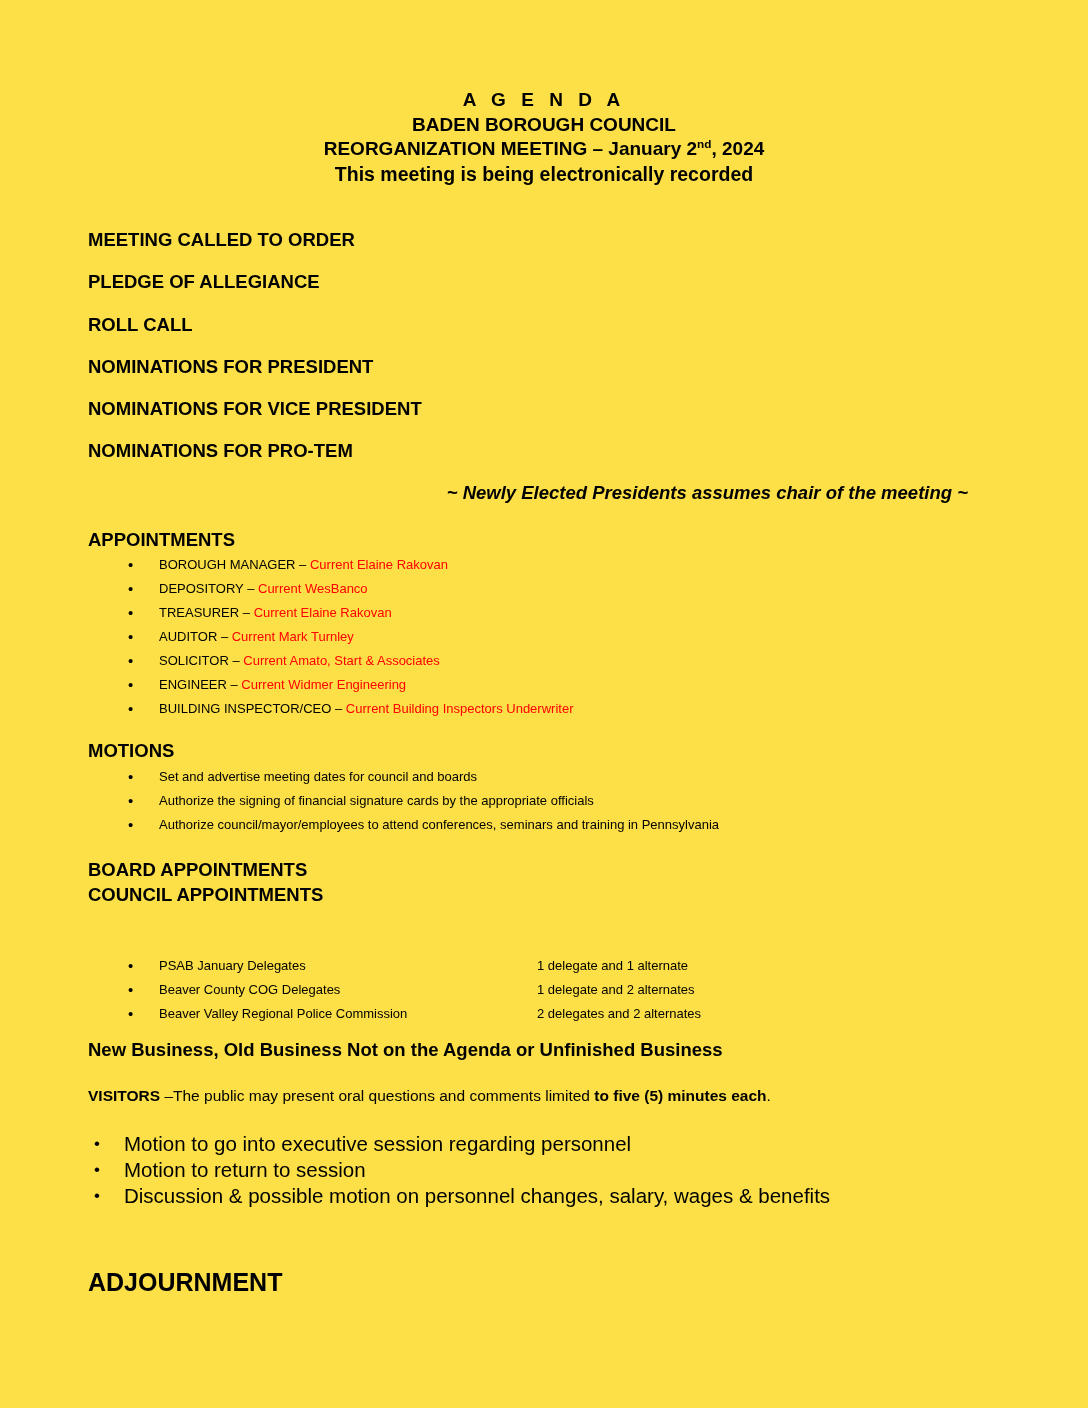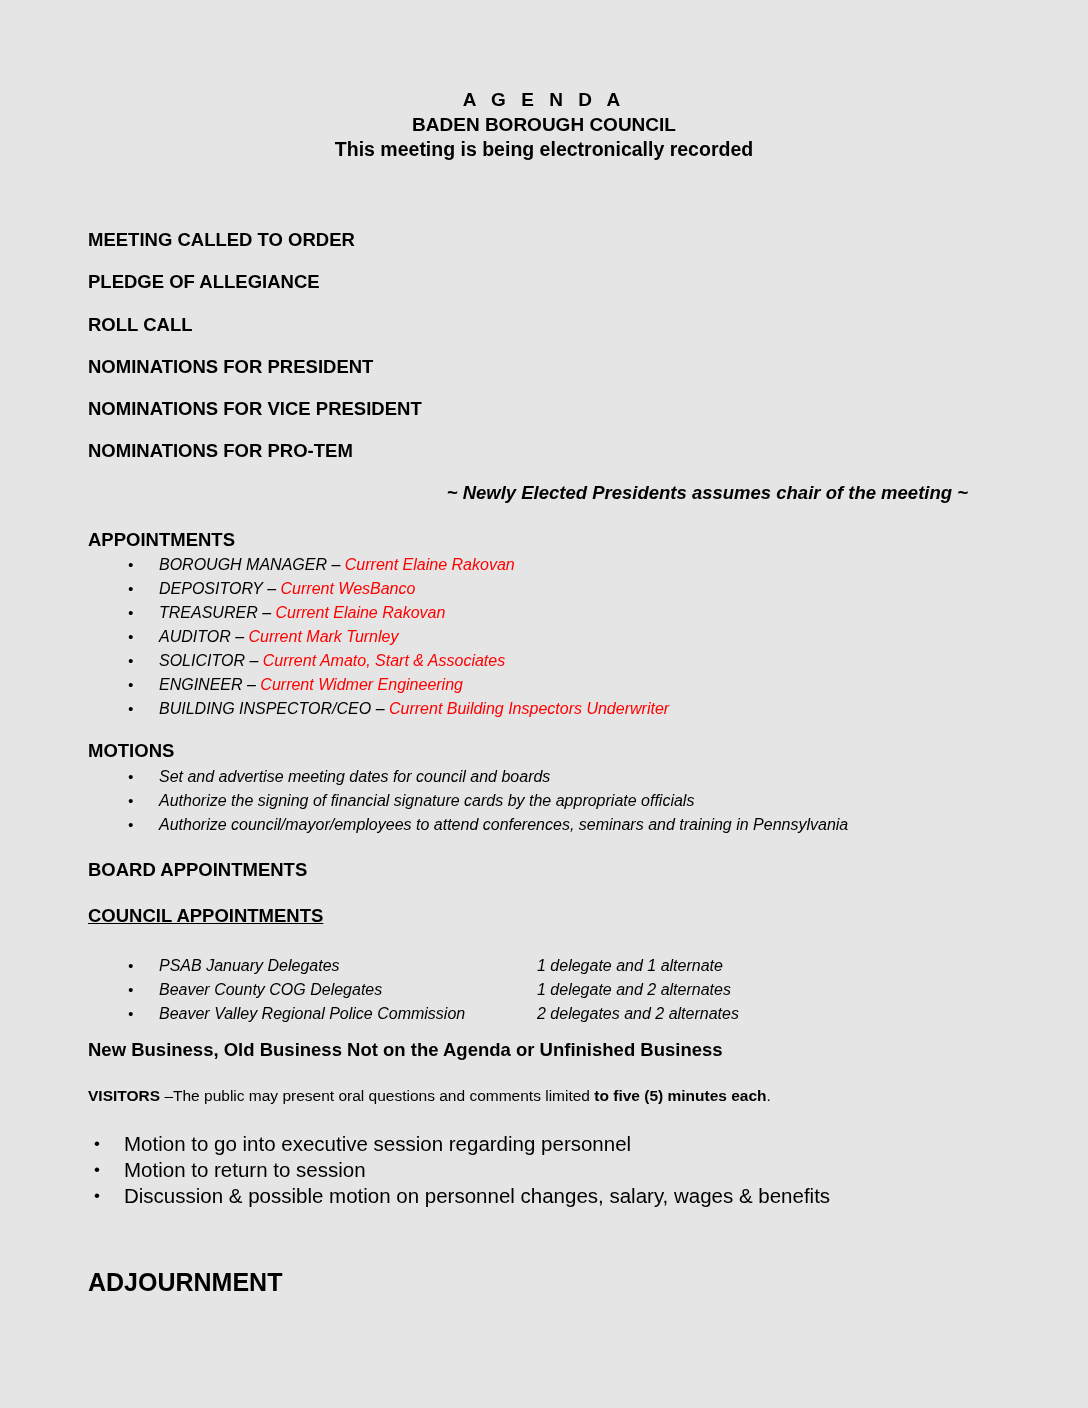--- a/index.html
+++ b/index.html
@@ -9,21 +9,21 @@
     background: #ffffff;
   }
   body {
     font-family: "Liberation Sans", sans-serif;
     color: #000000;
   }
   .page {
     position: relative;
     width: 1088px;
     height: 1408px;
-    background: #e5e5e5;
+    background: #fde047;
     margin: 0 auto;
     overflow: hidden;
     box-sizing: border-box;
   }
 
   
   .doc-header {
     position: absolute;
     left: 0;
     top: 88px;
@@ -88,23 +88,22 @@
   ul.blist > li::before {
     content: "\2022";
     position: absolute;
     left: 10px;
     top: 0;
   }
 
   
   .list-std {
     left: 118px;
-    font-size: 16px;
+    font-size: 13px;
     line-height: 24px;
-    font-style: italic;
   }
   .list-std > li::before { font-size: 15px; }
 
   .red { color: #FF0000; }
   .coun-label {
     display: inline-block;
     min-width: 0;
   }
   .coun-val {
     position: absolute;
@@ -157,20 +156,21 @@
   }
 </style>
 </head>
 <body>
 
 <div class="page">
 
   <div class="doc-header">
     <div class="hdr-line hdr-agenda">A G E N D A</div>
     <div class="hdr-line">BADEN BOROUGH COUNCIL</div>
+    <div class="hdr-line"><span>REORGANIZATION MEETING – January 2</span><sup class="ord">nd</sup><span>, 2024</span></div>
     <div class="hdr-italic">This meeting is being electronically recorded</div>
   </div>
 
   <div class="sec-head" style="top:229px;">MEETING CALLED TO ORDER</div>
   <div class="sec-head" style="top:271px;">PLEDGE OF ALLEGIANCE</div>
   <div class="sec-head" style="top:314px;">ROLL CALL</div>
   <div class="sec-head" style="top:398px;">NOMINATIONS FOR VICE PRESIDENT</div>
   <div class="sec-head" style="top:356px;">NOMINATIONS FOR PRESIDENT</div>
   <div class="sec-head" style="top:440px;">NOMINATIONS FOR PRO-TEM</div>
 
@@ -188,21 +188,21 @@
   </ul>
 
   <div class="sec-head" style="top:740px;">MOTIONS</div>
   <ul class="blist list-std" style="top:765px;">
     <li>Set and advertise meeting dates for council and boards</li>
     <li>Authorize the signing of financial signature cards by the appropriate officials</li>
     <li>Authorize council/mayor/employees to attend conferences, seminars and training in Pennsylvania</li>
   </ul>
 
   <div class="sec-head" style="top:859px;">BOARD APPOINTMENTS</div>
-  <div class="sec-head" style="top:905px;text-decoration:underline;">COUNCIL APPOINTMENTS</div>
+  <div class="sec-head" style="top:884px;">COUNCIL APPOINTMENTS</div>
 
   <ul class="blist list-std" style="top:954px;">
     <li><span class="coun-label">PSAB January Delegates</span><span class="coun-val">1 delegate and 1 alternate</span></li>
     <li><span class="coun-label">Beaver County COG Delegates</span><span class="coun-val">1 delegate and 2 alternates</span></li>
     <li><span class="coun-label">Beaver Valley Regional Police Commission</span><span class="coun-val">2 delegates and 2 alternates</span></li>
   </ul>
 
   <div class="sec-head" style="top:1039px;">New Business, Old Business Not on the Agenda or Unfinished Business</div>
 
   <div class="visitors"><b>VISITORS</b><span> –The public may present oral questions and comments limited </span><b>to five (5) minutes each</b><span>.</span></div>

